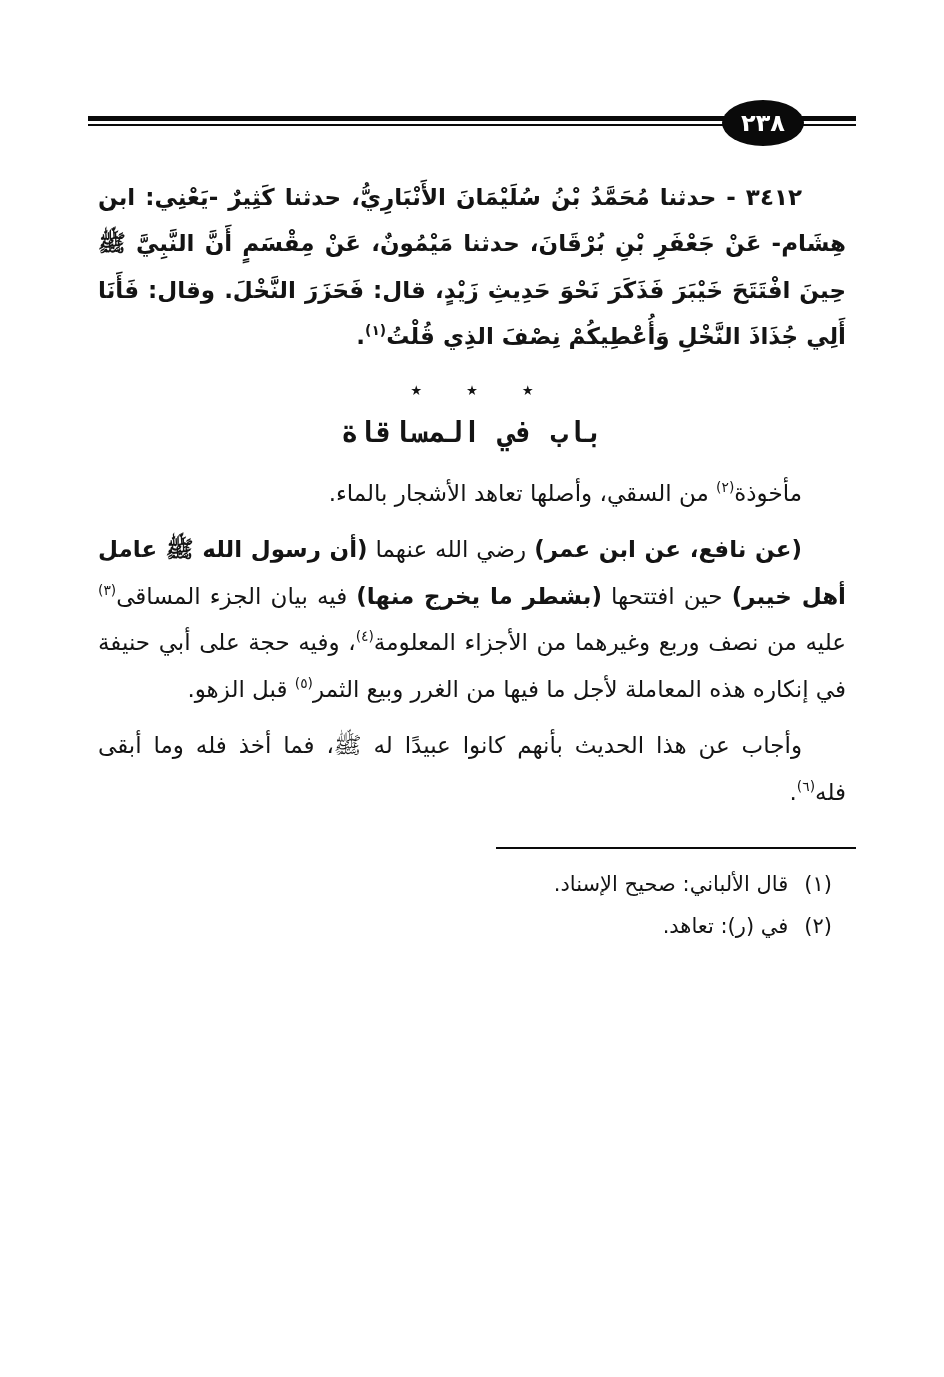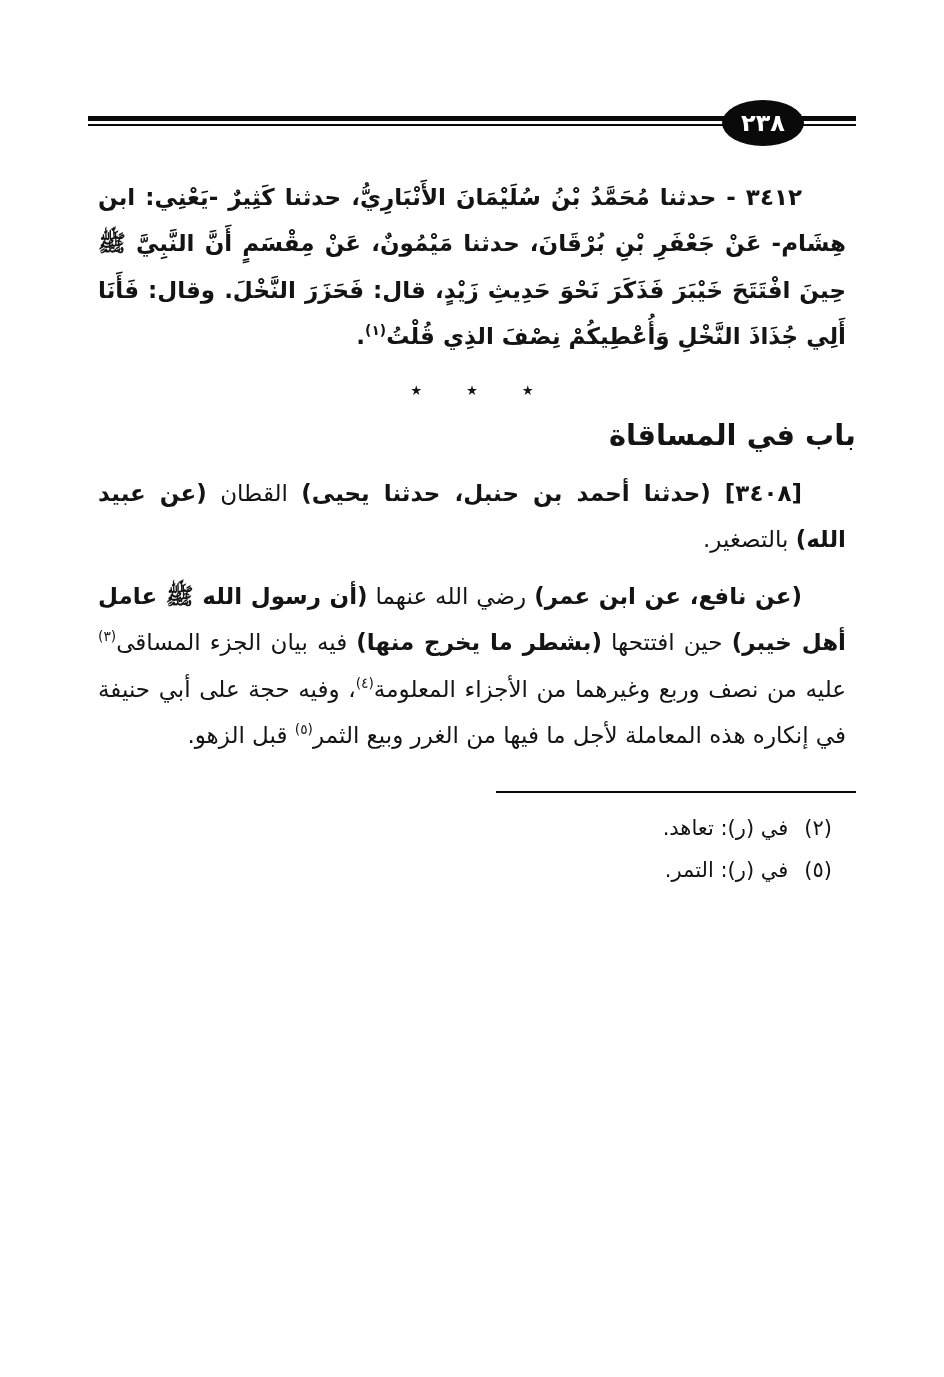--- a/index.html
+++ b/index.html
@@ -40,24 +40,25 @@
   .bold { font-weight: 700; }
   sup { font-size: 0.6em; vertical-align: super; line-height: 0; }
   .stars {
     text-align: center; text-indent: 0;
     font-size: 22px; font-weight: 700;
     word-spacing: 36px;
     line-height: 1.8;
     margin: 6px 0 2px 0;
   }
   .chapter-title {
-    text-align: right;
+    text-align: center;
     font-size: 29px; font-weight: 700;
     line-height: 1.4;
     margin: 6px 0 14px 0;
+    font-family: Liberation Mono, monospace;
   }
   
   .footnotes { margin-top: 32px; }
   .footnote-rule {
     width: 360px; height: 2px; background: #0a0a0a;
     margin: 0 0 14px auto;
   }
   .footnote {
     font-size: 21px;
     line-height: 2.0;
@@ -81,25 +82,26 @@
     </div>
   </header>
 
   <main class="body-text">
     <p class="para"><span class="bold">٣٤١٢ - حدثنا مُحَمَّدُ بْنُ سُلَيْمَانَ الأَنْبَارِيُّ، حدثنا كَثِيرٌ -يَعْنِي: ابن هِشَام- عَنْ جَعْفَرِ بْنِ بُرْقَانَ، حدثنا مَيْمُونٌ، عَنْ مِقْسَمٍ أَنَّ النَّبِيَّ ﷺ حِينَ افْتَتَحَ خَيْبَرَ فَذَكَرَ نَحْوَ حَدِيثِ زَيْدٍ، قال: فَحَزَرَ النَّخْلَ. وقال: فَأَنَا أَلِي جُذَاذَ النَّخْلِ وَأُعْطِيكُمْ نِصْفَ الذِي قُلْتُ</span><sup class="bold">(١)</sup><span class="bold">.</span></p>
 
     <div class="stars">٭ ٭ ٭</div>
 
     <h1 class="chapter-title">باب في المساقاة</h1>
 
-    <p class="para"><span class="bold">[٣٤٠٨] (حدثنا أحمد بن حنبل، حدثنا يحيى)</span><span> القطان </span><span class="bold">(عن عبيد الله)</span><span> بالتصغير.</span></p>
+    <p class="para"><span>مأخوذة</span><sup>(٢)</sup><span> من السقي، وأصلها تعاهد الأشجار بالماء.</span></p>
     <p class="para"><span class="bold">(عن نافع، عن ابن عمر)</span><span> رضي الله عنهما </span><span class="bold">(أن رسول الله ﷺ عامل أهل خيبر)</span><span> حين افتتحها </span><span class="bold">(بشطر ما يخرج منها)</span><span> فيه بيان الجزء المساقى</span><sup>(٣)</sup><span> عليه من نصف وربع وغيرهما من الأجزاء المعلومة</span><sup>(٤)</sup><span>، وفيه حجة على أبي حنيفة في إنكاره هذه المعاملة لأجل ما فيها من الغرر وبيع الثمر</span><sup>(٥)</sup><span> قبل الزهو.</span></p>
+    <p class="para"><span>وأجاب عن هذا الحديث بأنهم كانوا عبيدًا له ﷺ، فما أخذ فله وما أبقى فله</span><sup>(٦)</sup><span>.</span></p>
   </main>
 
   <footer class="footnotes">
     <div class="footnote-rule"></div>
     <div class="footnote-list">
+        <div class="footnote"><span class="fn-num">(١)</span><span class="fn-text">قال الألباني: صحيح الإسناد.</span></div>
         <div class="footnote"><span class="fn-num">(٢)</span><span class="fn-text">في (ر): تعاهد.</span></div>
-        <div class="footnote"><span class="fn-num">(٥)</span><span class="fn-text">في (ر): التمر.</span></div>
       </div>
   </footer>
 
 </div>
 
 </body></html>

